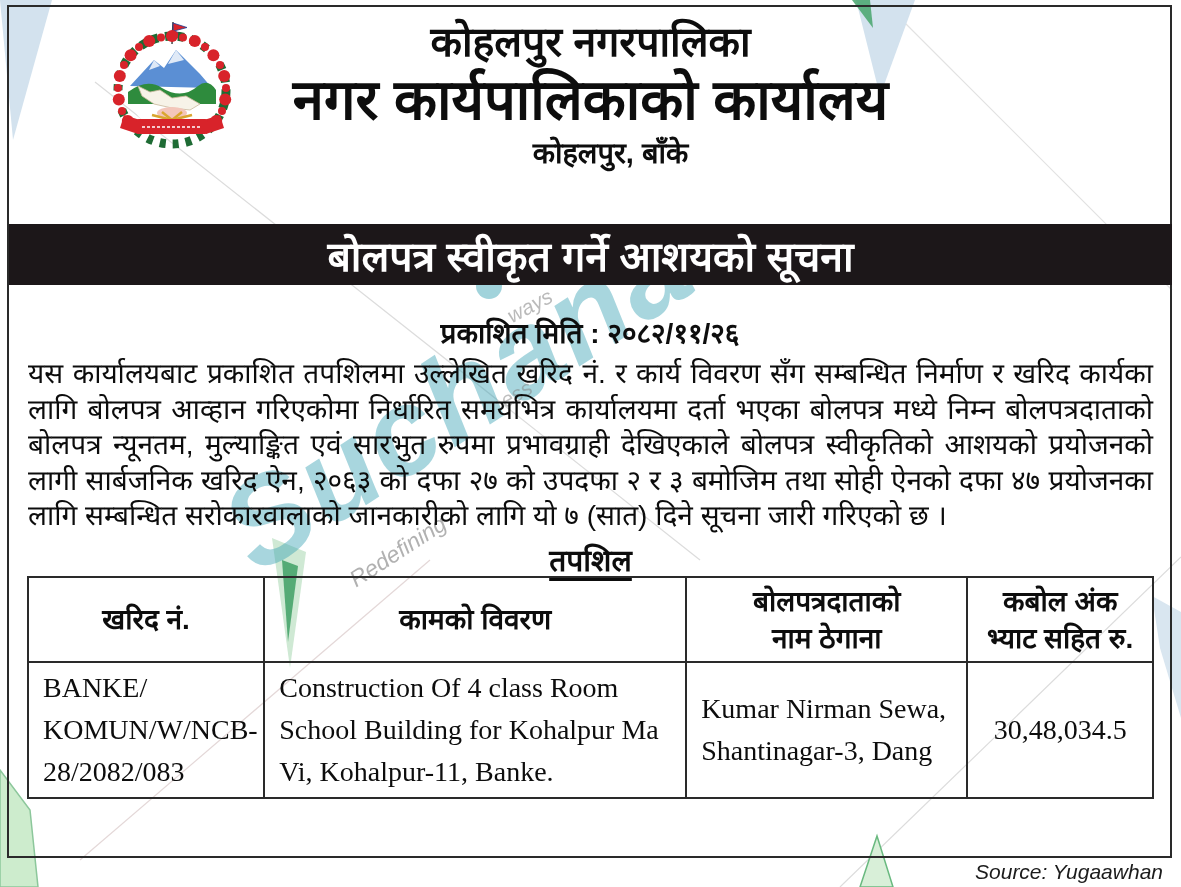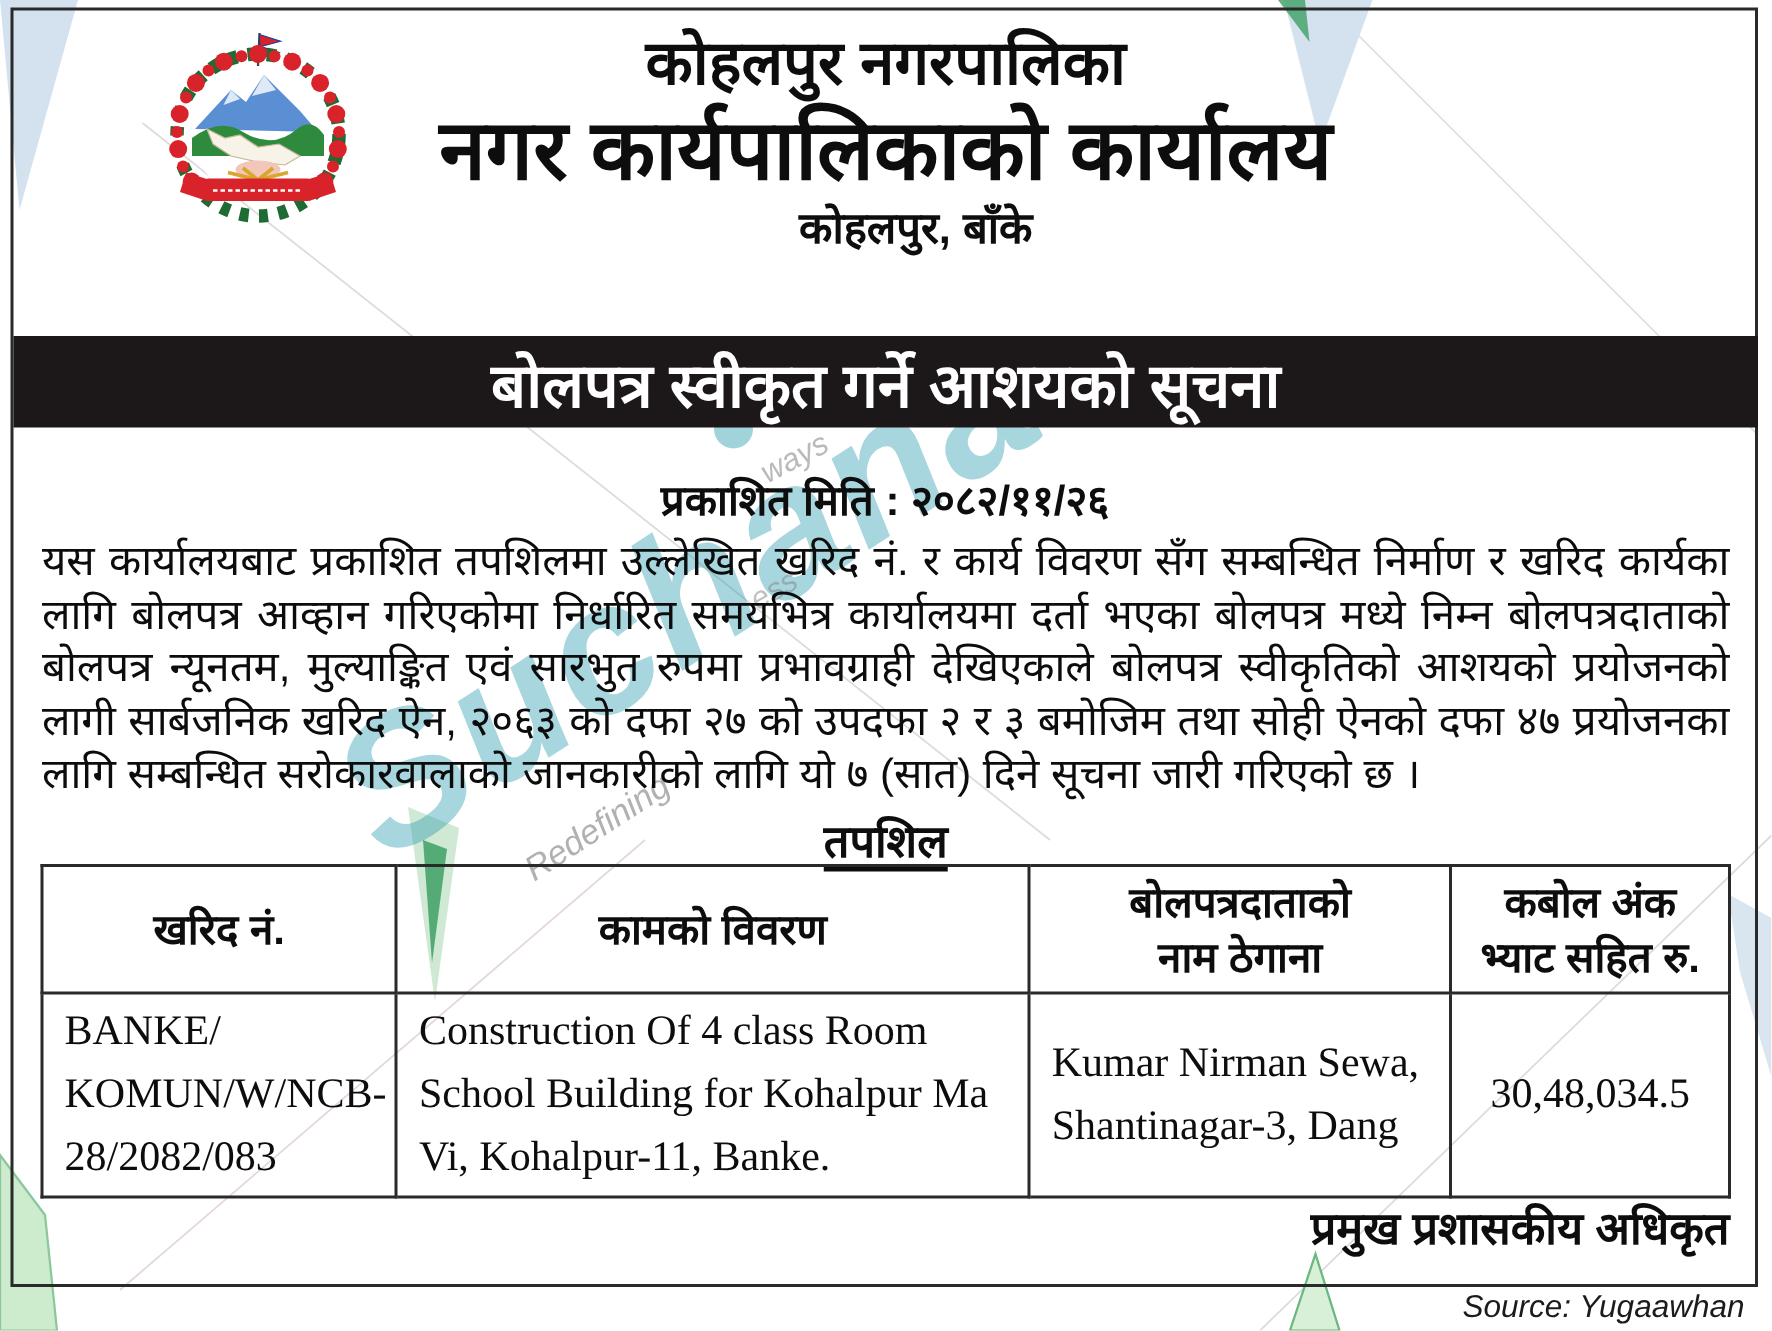--- a/index.html
+++ b/index.html
@@ -200,16 +200,15 @@
         <td class="c1">BANKE/
 KOMUN/W/NCB-
 28/2082/083</td>
         <td class="c2">Construction Of 4 class Room School Building for Kohalpur Ma Vi, Kohalpur-11, Banke.</td>
         <td class="c3">Kumar Nirman Sewa, Shantinagar-3, Dang</td>
         <td class="c4">30,48,034.5</td>
       </tr>
     </tbody>
   </table>
 
-  <div class="signature">प्रमुख प्रशासकीय अधिकृत</div>
 </div>
 
 <div class="source">Source: Yugaawhan</div>
 
 </body></html>

